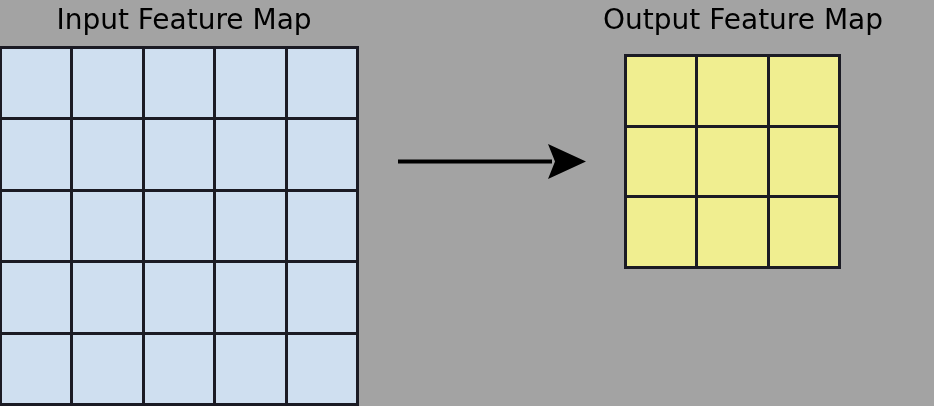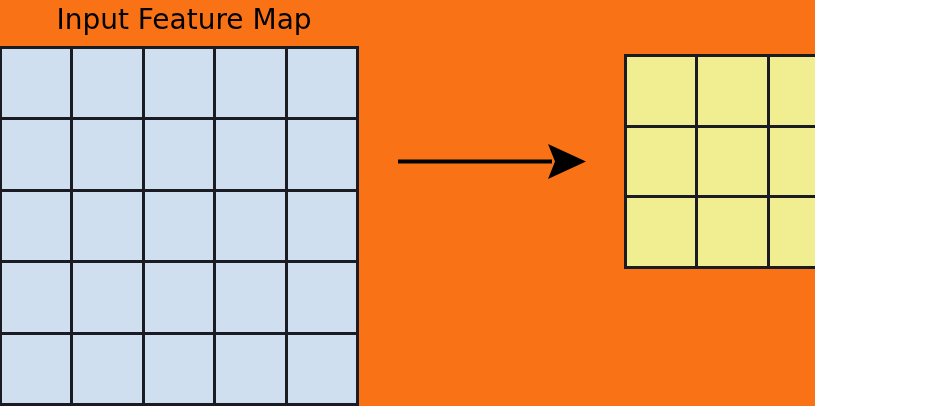--- a/index.html
+++ b/index.html
@@ -5,23 +5,23 @@
   html, body {
     margin: 0;
     padding: 0;
     background: #ffffff;
   }
   body {
     font-family: "DejaVu Sans", sans-serif;
   }
   #canvas {
     position: relative;
-    width: 815px;
+    width: 934px;
     height: 406px;
-    background: #f97316;
+    background: #a3a3a3;
     overflow: hidden;
   }
 
   .panel-title {
     position: absolute;
     top: 3px;
     font-size: 28px;
     line-height: 34px;
     color: #000000;
     white-space: nowrap;
@@ -109,20 +109,21 @@
     <div class="cell"></div>
     <div class="cell"></div>
     <div class="cell"></div>
   </div>
 
   <svg id="arrow" viewBox="0 0 200 56">
     <line x1="6" y1="27.5" x2="160" y2="27.5" stroke="#000000" stroke-width="4"></line>
     <path d="M 194 27.5 L 156 10 L 163 27.5 L 156 45 Z" fill="#000000"></path>
   </svg>
 
+  <div class="panel-title" id="output-title">Output Feature Map</div>
 
   <div class="feature-grid" id="output-grid">
     <div class="cell"></div>
     <div class="cell"></div>
     <div class="cell"></div>
     <div class="cell"></div>
     <div class="cell"></div>
     <div class="cell"></div>
     <div class="cell"></div>
     <div class="cell"></div>

